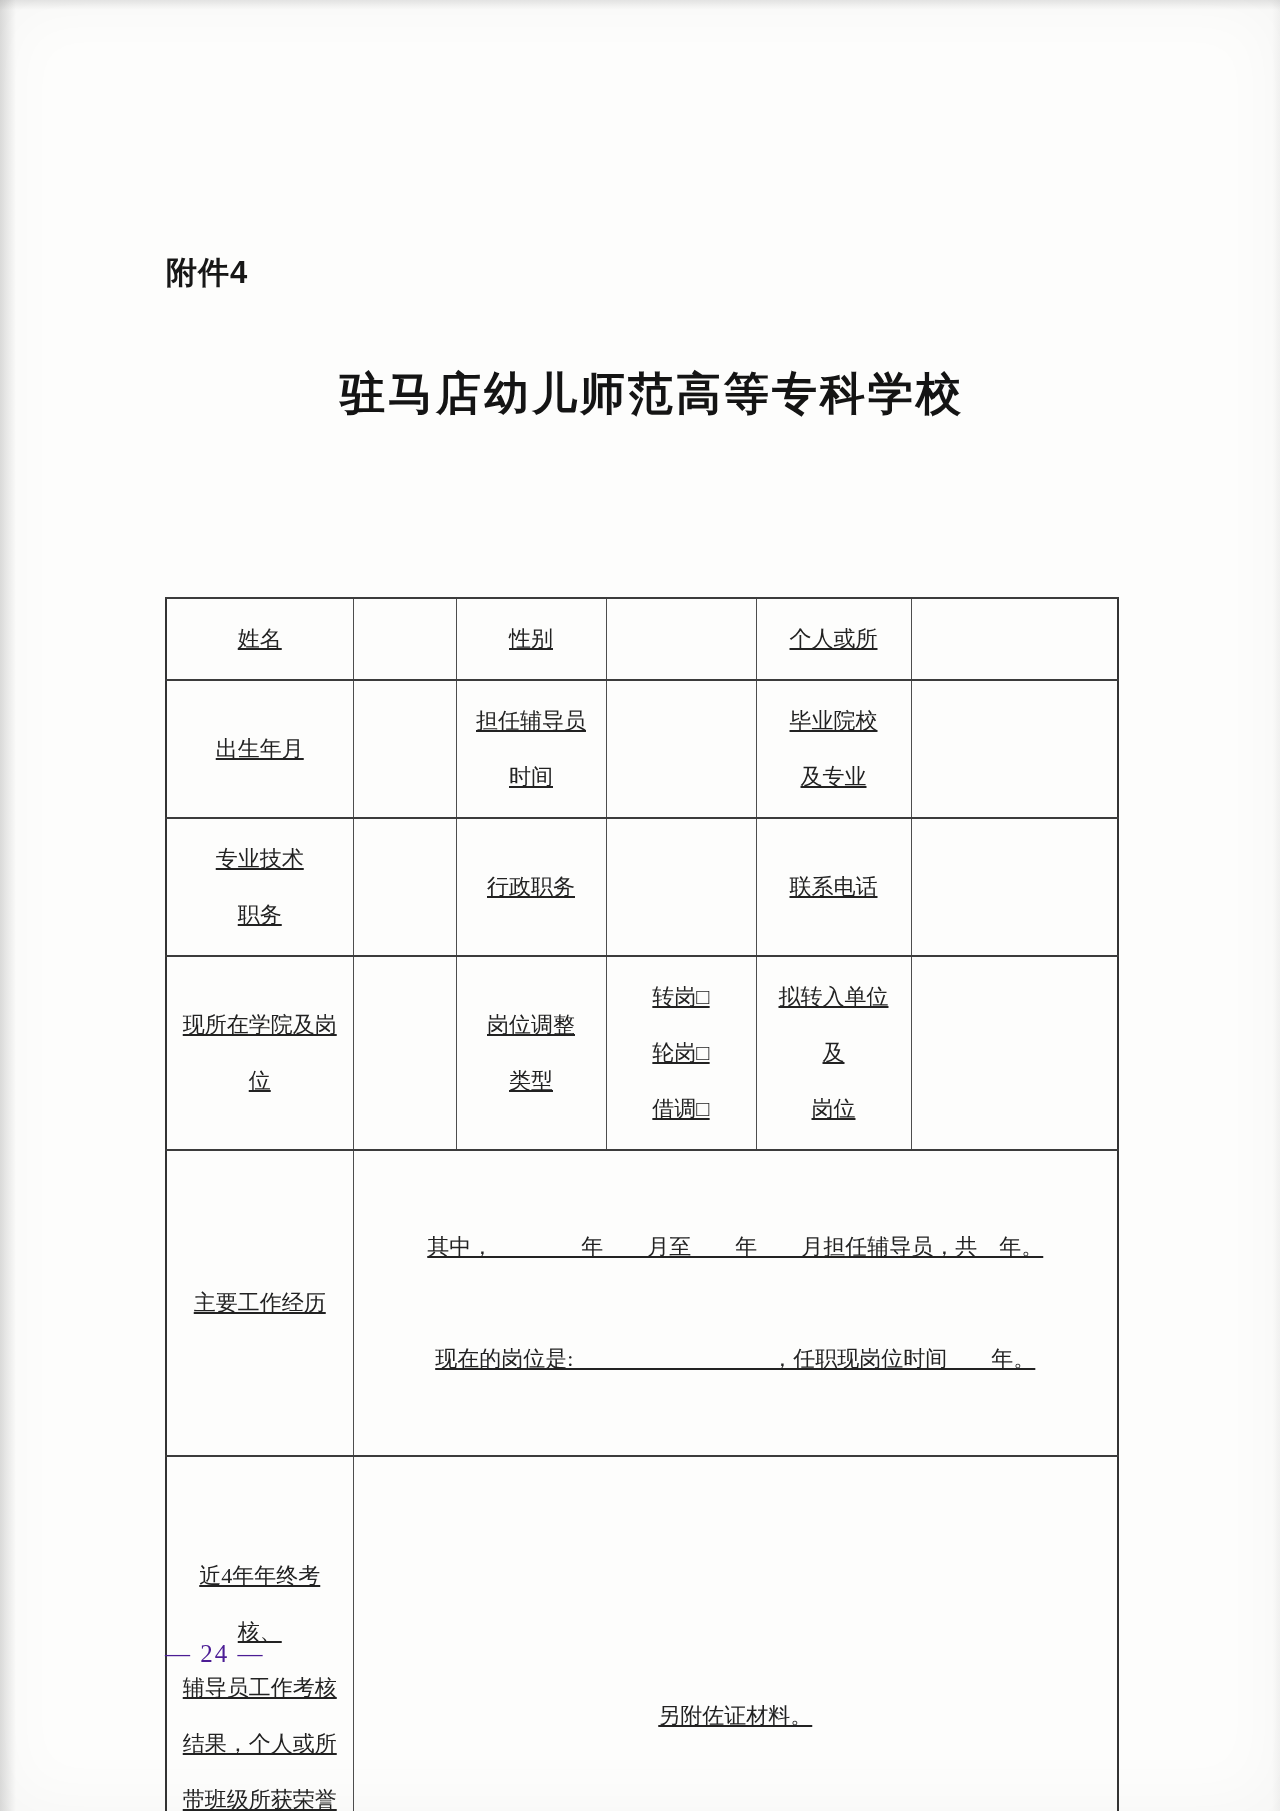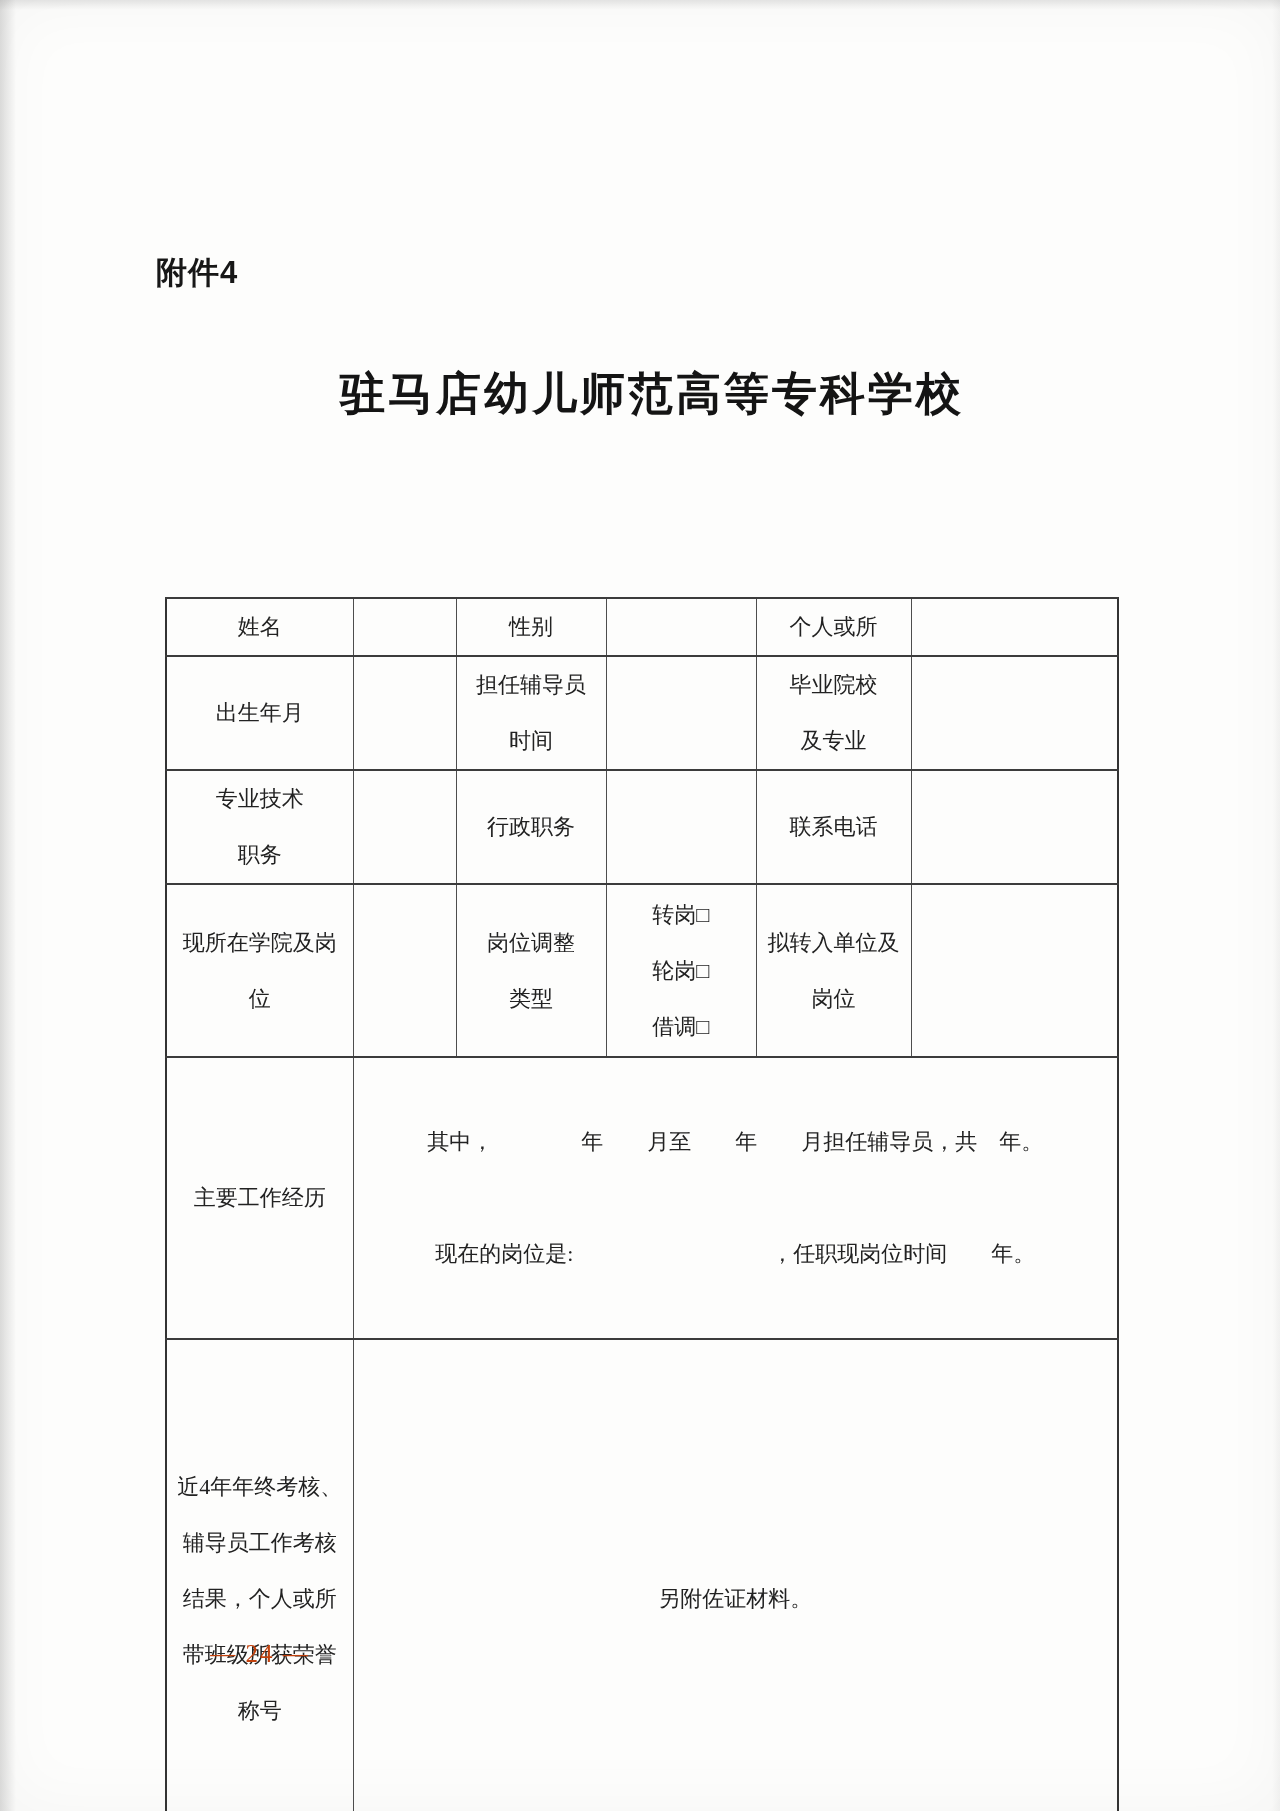--- a/index.html
+++ b/index.html
@@ -14,55 +14,55 @@
   
   .page::before{
     content:'';position:absolute;inset:0;pointer-events:none;
     background:
       linear-gradient(90deg, rgba(110,110,110,0.22), rgba(255,255,255,0) 16px),
       linear-gradient(180deg, rgba(130,130,130,0.18), rgba(255,255,255,0) 10px),
       linear-gradient(270deg, rgba(150,150,150,0.08), rgba(255,255,255,0) 8px);
     box-shadow:inset 0 0 70px rgba(0,0,0,0.035);
   }
   .attachment{
-    position:absolute;left:156px;top:252px;
+    position:absolute;left:166px;top:252px;
     font-family:"Liberation Sans","DejaVu Sans",sans-serif;
     font-weight:600;font-size:31px;letter-spacing:1px;color:#171717;
   }
   .title{
     position:absolute;left:0;top:366px;width:1232px;
     text-align:center;font-weight:700;font-size:45px;
     line-height:57px;letter-spacing:3px;color:#141414;margin-left:36px;
   }
   table.form{
     position:absolute;left:165px;top:597px;width:952px;
     border-collapse:collapse;table-layout:fixed;
     border:2px solid #333333;
   }
   table.form td{
     border-left:1px solid #4d4d4d;border-right:1px solid #4d4d4d;
     border-top:2px solid #3c3c3c;border-bottom:2px solid #3c3c3c;
-    padding:0;font-size:22px;color:#222222;
+    padding:12px;font-size:22px;color:#222222;
     text-align:center;vertical-align:middle;
-    white-space:pre-line;line-height:56px;
+    white-space:pre-line;line-height:56px;text-decoration:underline;
   }
   tr.r1{height:56px;}
   tr.r2{height:114px;}
   tr.r3{height:113px;}
   tr.r4{height:173px;}
   tr.r5{height:114px;}
   tr.r6{height:519px;}
   td.options{line-height:57px;margin-left:28px;}
   td.history-cell{
     text-align:left;padding-left:78px;line-height:54px;margin-top:7px;
   }
   td.assessment{line-height:55px;}
   .pagenum{
     position:absolute;left:165px;top:1640px;width:190px;
-    text-align:center;font-size:25px;letter-spacing:2px;color:#c2410c;
+    font-size:25px;letter-spacing:2px;color:#4c1d95;
   }
 </style>
 </head>
 <body>
 
 <div class="page">
 
   <div class="attachment">附件4</div>
 
   <div class="title">

